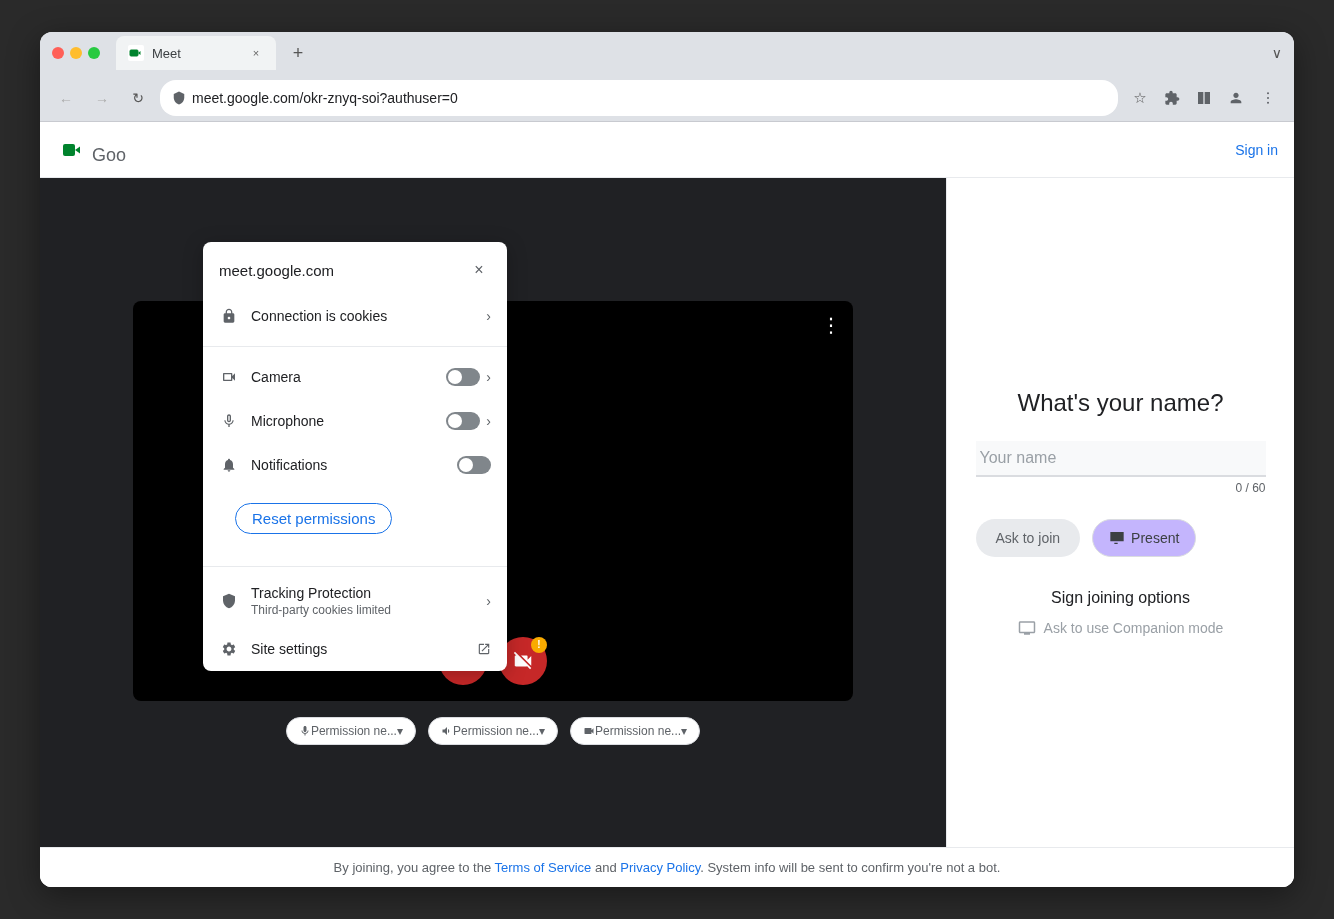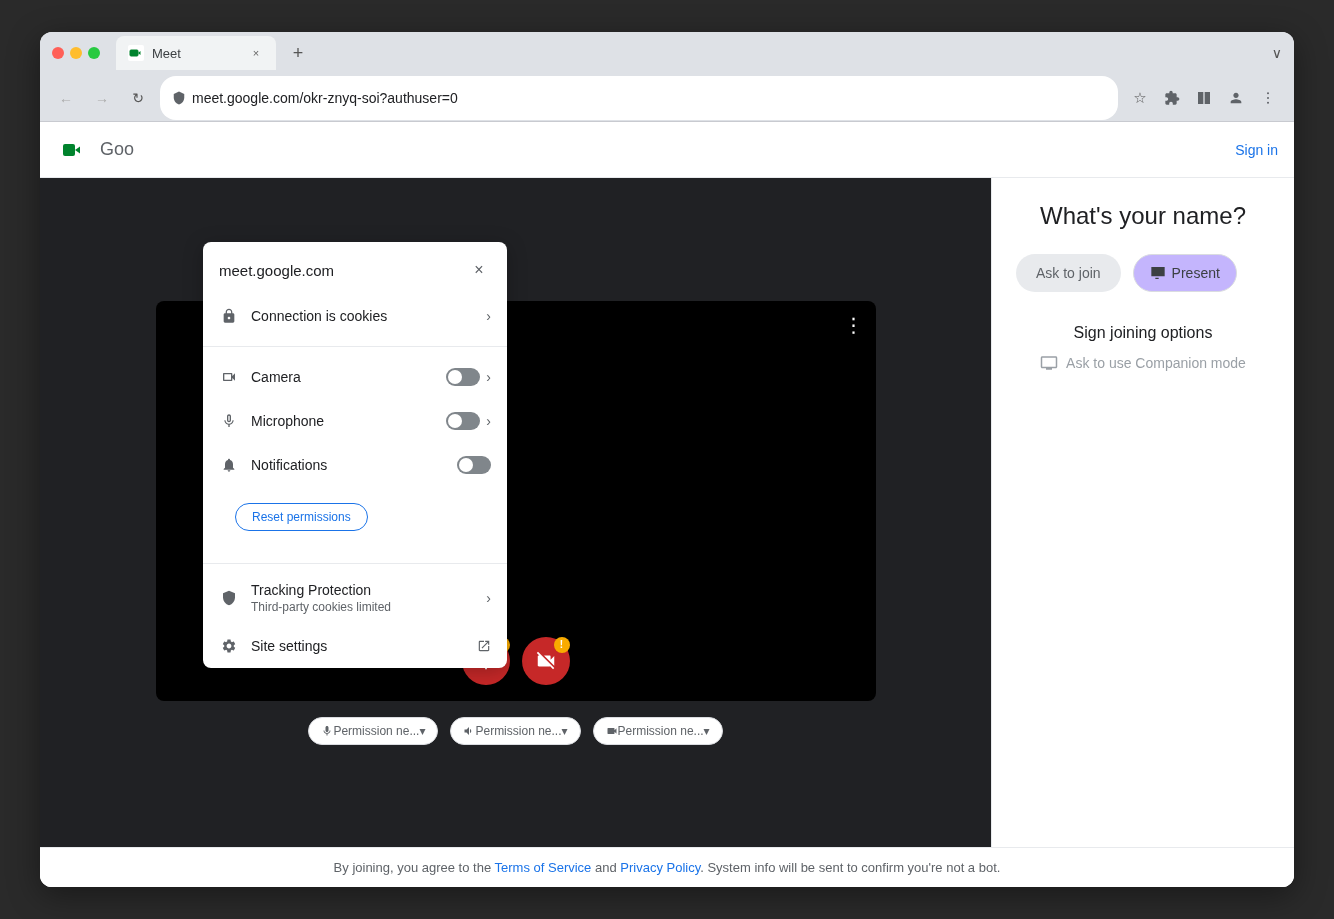--- a/index.html
+++ b/index.html
@@ -106,21 +106,21 @@
       display: flex;
       align-items: center;
       justify-content: center;
       color: #555;
       cursor: pointer;
       font-size: 14px;
     }
     .nav-btn.disabled { color: #aaa; cursor: default; }
     .url-bar {
       flex: 1;
-      height: 44px;
+      height: 36px;
       background: #fff;
       border-radius: 16px;
       display: flex;
       align-items: center;
       padding: 0 12px;
       gap: 6px;
       font-size: 14px;
       color: #3c4043;
     }
     .url-text { flex: 1; font-size: 14px; color: #202124; }
@@ -157,22 +157,22 @@
       align-items: center;
       padding: 8px 16px;
       height: 56px;
       border-bottom: 1px solid #e8eaed;
       position: relative;
       z-index: 5;
       background: #fff;
     }
     .meet-logo {
       display: flex;
-      align-items: center;
-      gap: 12px;
+      align-items: flex-end;
+      gap: 4px;
       font-size: 20px;
       color: #3c4043;
       font-weight: 400;
     }
     .sign-in-btn {
       margin-left: auto;
       color: #1a73e8;
       font-size: 14px;
       font-weight: 500;
       cursor: pointer;
@@ -252,26 +252,26 @@
       border: 1px solid #dadce0;
       border-radius: 16px;
       font-size: 12px;
       color: #5f6368;
       cursor: pointer;
       background: #fff;
     }
 
     
     .right-panel {
-      width: 303px;
+      width: 348px;
       background: #fff;
       display: flex;
       flex-direction: column;
       align-items: center;
-      justify-content: flex-start;
+      justify-content: center;
       padding: 24px;
       border-left: 1px solid #e8eaed;
     }
     .whats-your-name {
       font-size: 24px;
       font-weight: 400;
       color: #202124;
       margin-bottom: 24px;
     }
     .name-input-container {
@@ -451,21 +451,21 @@
       left: 2px;
       transition: left 0.2s;
     }
 
     
     .reset-permissions-btn {
       margin: 8px 16px 12px;
       padding: 6px 16px;
       border: 1px solid #1a73e8;
       border-radius: 16px;
-      font-size: 12px;
+      font-size: 15px;
       color: #1a73e8;
       background: #fff;
       cursor: pointer;
       display: inline-block;
     }
   </style>
 </head>
 <body>
 
 <div class="browser-window">
@@ -585,20 +585,24 @@
                 </svg>
               <span>Permission ne...</span>
               <span>▾</span>
             </button>
           </div>
         </div>
       </div>
 
       <div class="right-panel">
         <div class="whats-your-name">What's your name?</div>
+        <div class="name-input-container">
+          <input class="name-input" type="text" placeholder="Your name" style="">
+          <div class="name-counter">0 / 60</div>
+        </div>
         <div class="join-buttons">
           <button class="ask-join-btn">Ask to join</button>
           <button class="present-btn">
             <svg width="16" height="16" viewBox="0 0 24 24" fill="#3c4043">
                 <path d="M2 3h20v14H2V3zm11 16v2H8v-2h5z"></path>
               </svg>
             <span>Present</span>
           </button>
         </div>
         <div class="other-options-title">Sign joining options</div>

